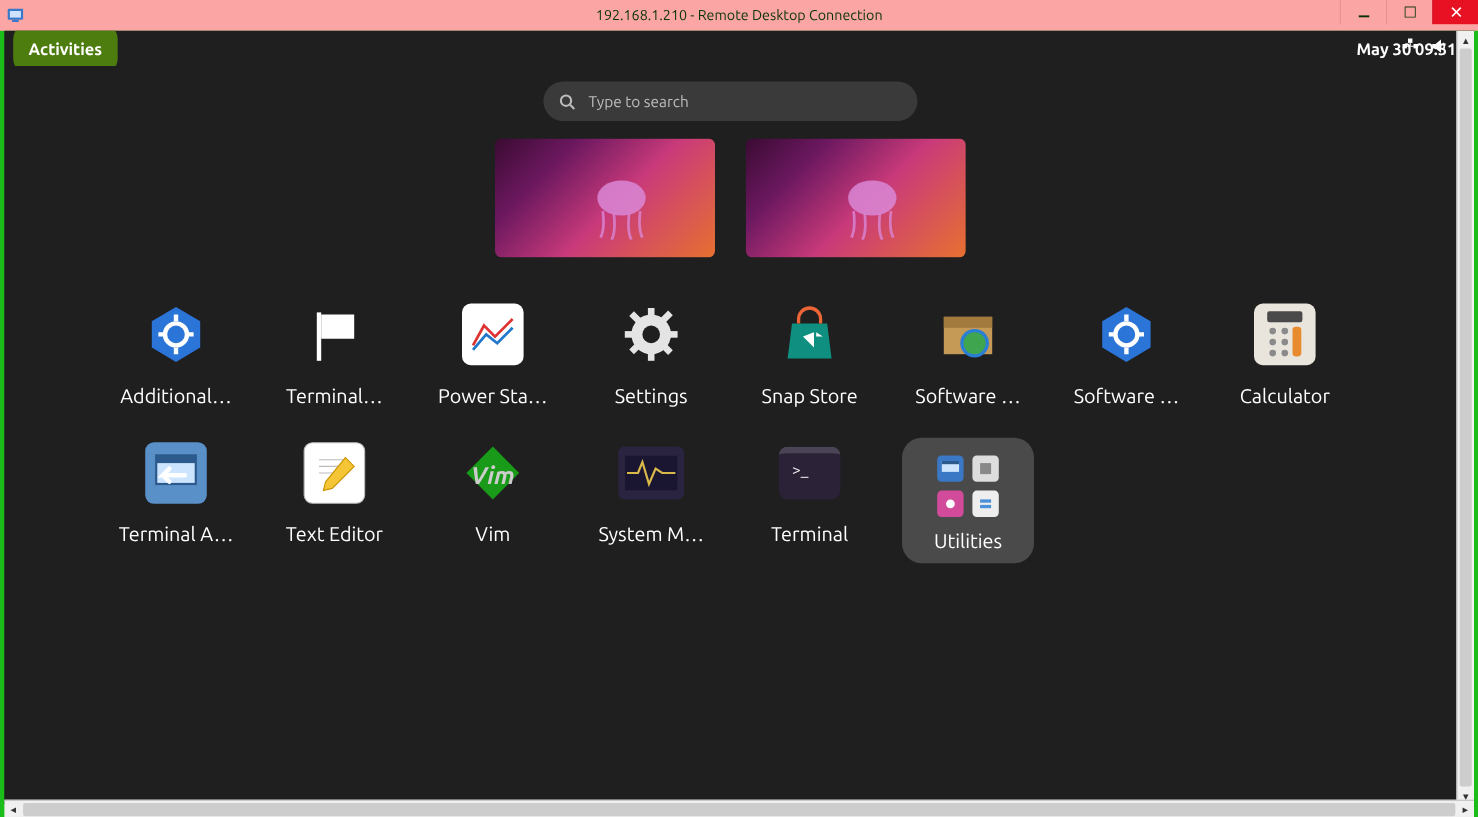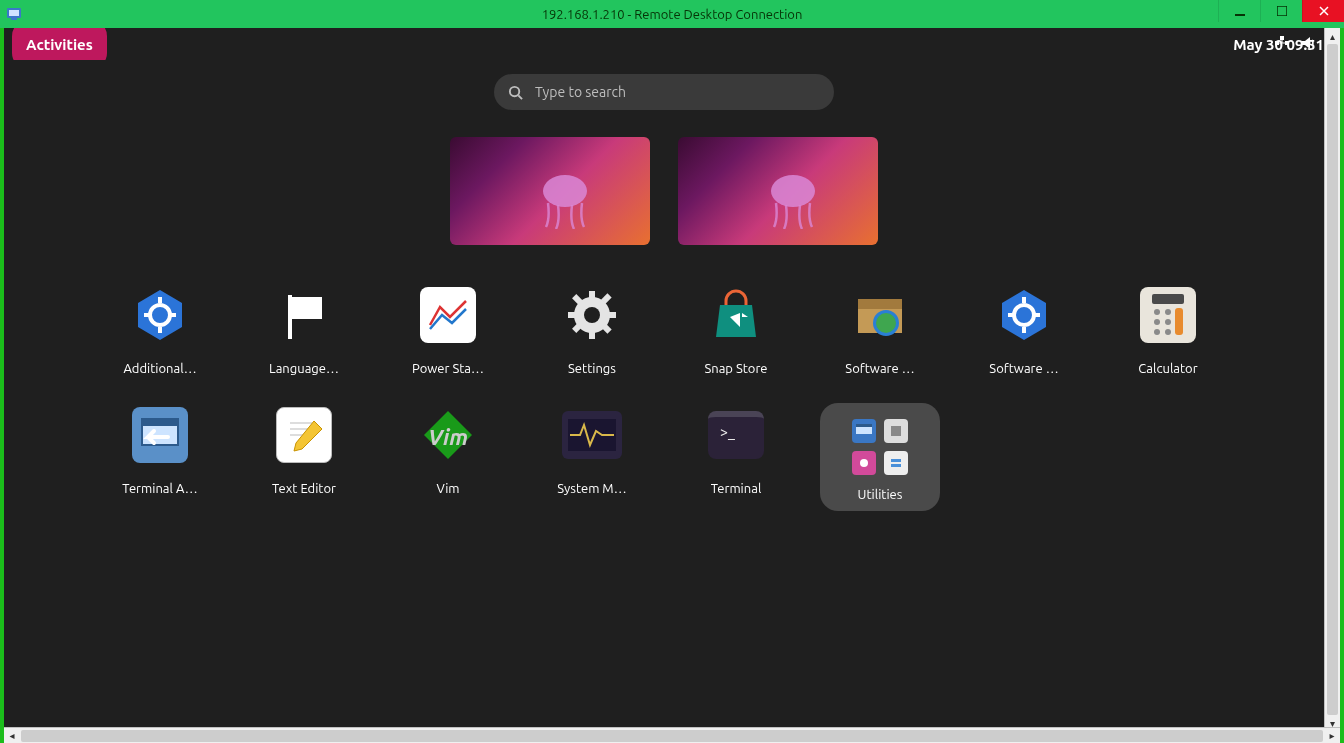--- a/index.html
+++ b/index.html
@@ -1,59 +1,59 @@
 <!DOCTYPE html>
 <html><head>
 <meta charset="utf-8">
 <style>
   * { box-sizing: border-box; margin: 0; padding: 0; font-family: "Ubuntu", "Cantarell", "Segoe UI", sans-serif; }
   html, body { width: 1344px; height: 743px; overflow: hidden; background: #1bbd1b; }
 
   
   .rdp-frame { position: absolute; inset: 0; background: #1bbd1b; }
-  .rdp-titlebar { position: absolute; left: 0; right: 0; top: 0; height: 28px; background: #22c55e; display: flex; align-items: center; }
+  .rdp-titlebar { position: absolute; left: 0; right: 0; top: 0; height: 28px; background: #fca5a5; display: flex; align-items: center; }
   .rdp-app-icon { width: 16px; height: 16px; margin-left: 6px; display:inline-block; }
   .rdp-title { position:absolute; left:0; right:0; text-align:center; font-size: 13px; color: #063306; }
   .rdp-controls { position: absolute; right: 0; top: 0; height: 22px; display: flex; }
   .rdp-btn { width: 42px; height: 22px; display:flex; align-items:center; justify-content:center; font-size:12px; color:#063306; border-left:1px solid rgba(0,0,0,.1); }
   .rdp-close { background:#e81123; color:#fff; }
   .rdp-btn svg { width:10px; height:10px; }
 
   
   .viewport { position:absolute; left:4px; right:4px; top:28px; bottom:12px; background:#1f1f1f; overflow:hidden; }
   .v-scroll { position:absolute; right:0; top:0; bottom:0; width:16px; background:#f0f0f0; border-left:1px solid #c0c0c0;}
   .v-scroll .up, .v-scroll .down { height:16px; display:flex; align-items:center; justify-content:center; font-size:10px; color:#333;}
   .v-scroll .thumb { position:absolute; left:2px; right:2px; top:16px; bottom:16px; background:#cdcdcd; border-radius:2px; }
   .h-scroll { position:absolute; left:4px; right:4px; bottom:0; height:16px; background:#f0f0f0; border-top:1px solid #c0c0c0; display:flex; align-items:center;}
   .h-scroll .l, .h-scroll .r { width:16px; text-align:center; font-size:10px; color:#333; }
   .h-scroll .thumb { flex:1; height:12px; margin:0 1px; background:#cdcdcd; border-radius:2px; }
 
   
   .gnome { position:absolute; left:0; right:16px; top:0; bottom:0; color:#fff; }
   .topbar { height:32px; display:flex; align-items:center; padding:0 8px; background:#1f1f1f; }
-  .activities { background:#be185d; border-radius:16px; padding:16px 14px; font-weight:bold; font-size:15px; }
+  .activities { background:#4d7c0f; border-radius:16px; padding:16px 14px; font-weight:bold; font-size:15px; }
   .clock { position:absolute; left:0; right:0; text-align:right; font-weight:bold; font-size:15px; pointer-events:none; }
   .tray { margin-left:auto; display:flex; gap:10px; align-items:center; }
   .tray svg { width:16px; height:16px; fill:#fff; }
 
   
   .overview { position:absolute; left:0; right:0; top:32px; bottom:0; background:#1f1f1f; padding-top:14px; }
-  .search { width:340px; height:36px; margin:0 auto 27px; background:#3a3a3a; border-radius:18px; display:flex; align-items:center; padding:0 14px; color:#bdbdbd; }
+  .search { width:340px; height:36px; margin:0 auto 16px; background:#3a3a3a; border-radius:18px; display:flex; align-items:center; padding:0 14px; color:#bdbdbd; }
   .search svg { width:15px; height:15px; fill:#bdbdbd; margin-right:12px; }
   .search span { font-size:14px; }
 
   .workspaces { display:flex; justify-content:center; gap:28px; margin-bottom:34px; height:112px; }
   .ws { width:200px; height:108px; border-radius:6px; overflow:hidden; position:relative; }
   .ws-bg { position:absolute; inset:0; background:linear-gradient(135deg,#3a0b32 0%, #6c1860 25%, #c83a7a 55%, #e87030 100%); }
   .ws-jelly { position:absolute; left:40%; top:30%; width:70px; height:60px; }
 
   .apps { display:grid; grid-template-columns: repeat(8, 144px); justify-content:center; column-gap:0; row-gap:28px; padding:0 40px; }
   .app { display:flex; flex-direction:column; align-items:center; width:144px; cursor:pointer; }
   .app .icon { width:64px; height:64px; display:flex; align-items:center; justify-content:center; margin-bottom:14px; }
-  .app .label { color:#fff; font-size:13px; text-align:center; white-space:nowrap; overflow:hidden; text-overflow:ellipsis; max-width:112px; }
+  .app .label { color:#fff; font-size:18px; text-align:center; white-space:nowrap; overflow:hidden; text-overflow:ellipsis; max-width:112px; }
 
   .folder { background:#4a4a4a; border-radius:18px; padding:16px 20px 10px; width:120px; display:flex; flex-direction:column; align-items:center; }
   .folder-grid { display:grid; grid-template-columns:24px 24px; grid-auto-rows:24px; gap:8px; margin-bottom:12px; }
   .folder-grid .mini { width:24px; height:24px; border-radius:4px; display:flex; align-items:center; justify-content:center; }
 
   
   .ic-frame { width:56px; height:56px; border-radius:8px; display:flex; align-items:center; justify-content:center; }
 </style>
 </head>
 <body>
@@ -154,21 +154,21 @@
             <div class="label">Additional…</div>
           </div>
 
           <div class="app">
             <div class="icon">
               <svg width="56" height="56" viewBox="0 0 56 56">
                   <rect x="12" y="8" width="4" height="44" fill="#fff"></rect>
                   <path d="M16 10 H46 V32 H16 Z" fill="#fff"></path>
                 </svg>
             </div>
-            <div class="label">Language…</div>
+            <div class="label">Terminal…</div>
           </div>
 
           <div class="app">
             <div class="icon">
               <div class="ic-frame" style="background:#fff;">
                 <svg width="40" height="40" viewBox="0 0 40 40">
                     <polyline points="2,30 12,12 22,22 38,6" fill="none" stroke="#d33" stroke-width="2.5"></polyline>
                     <polyline points="2,34 14,20 24,28 38,14" fill="none" stroke="#27c" stroke-width="2.5"></polyline>
                   </svg>
               </div>

